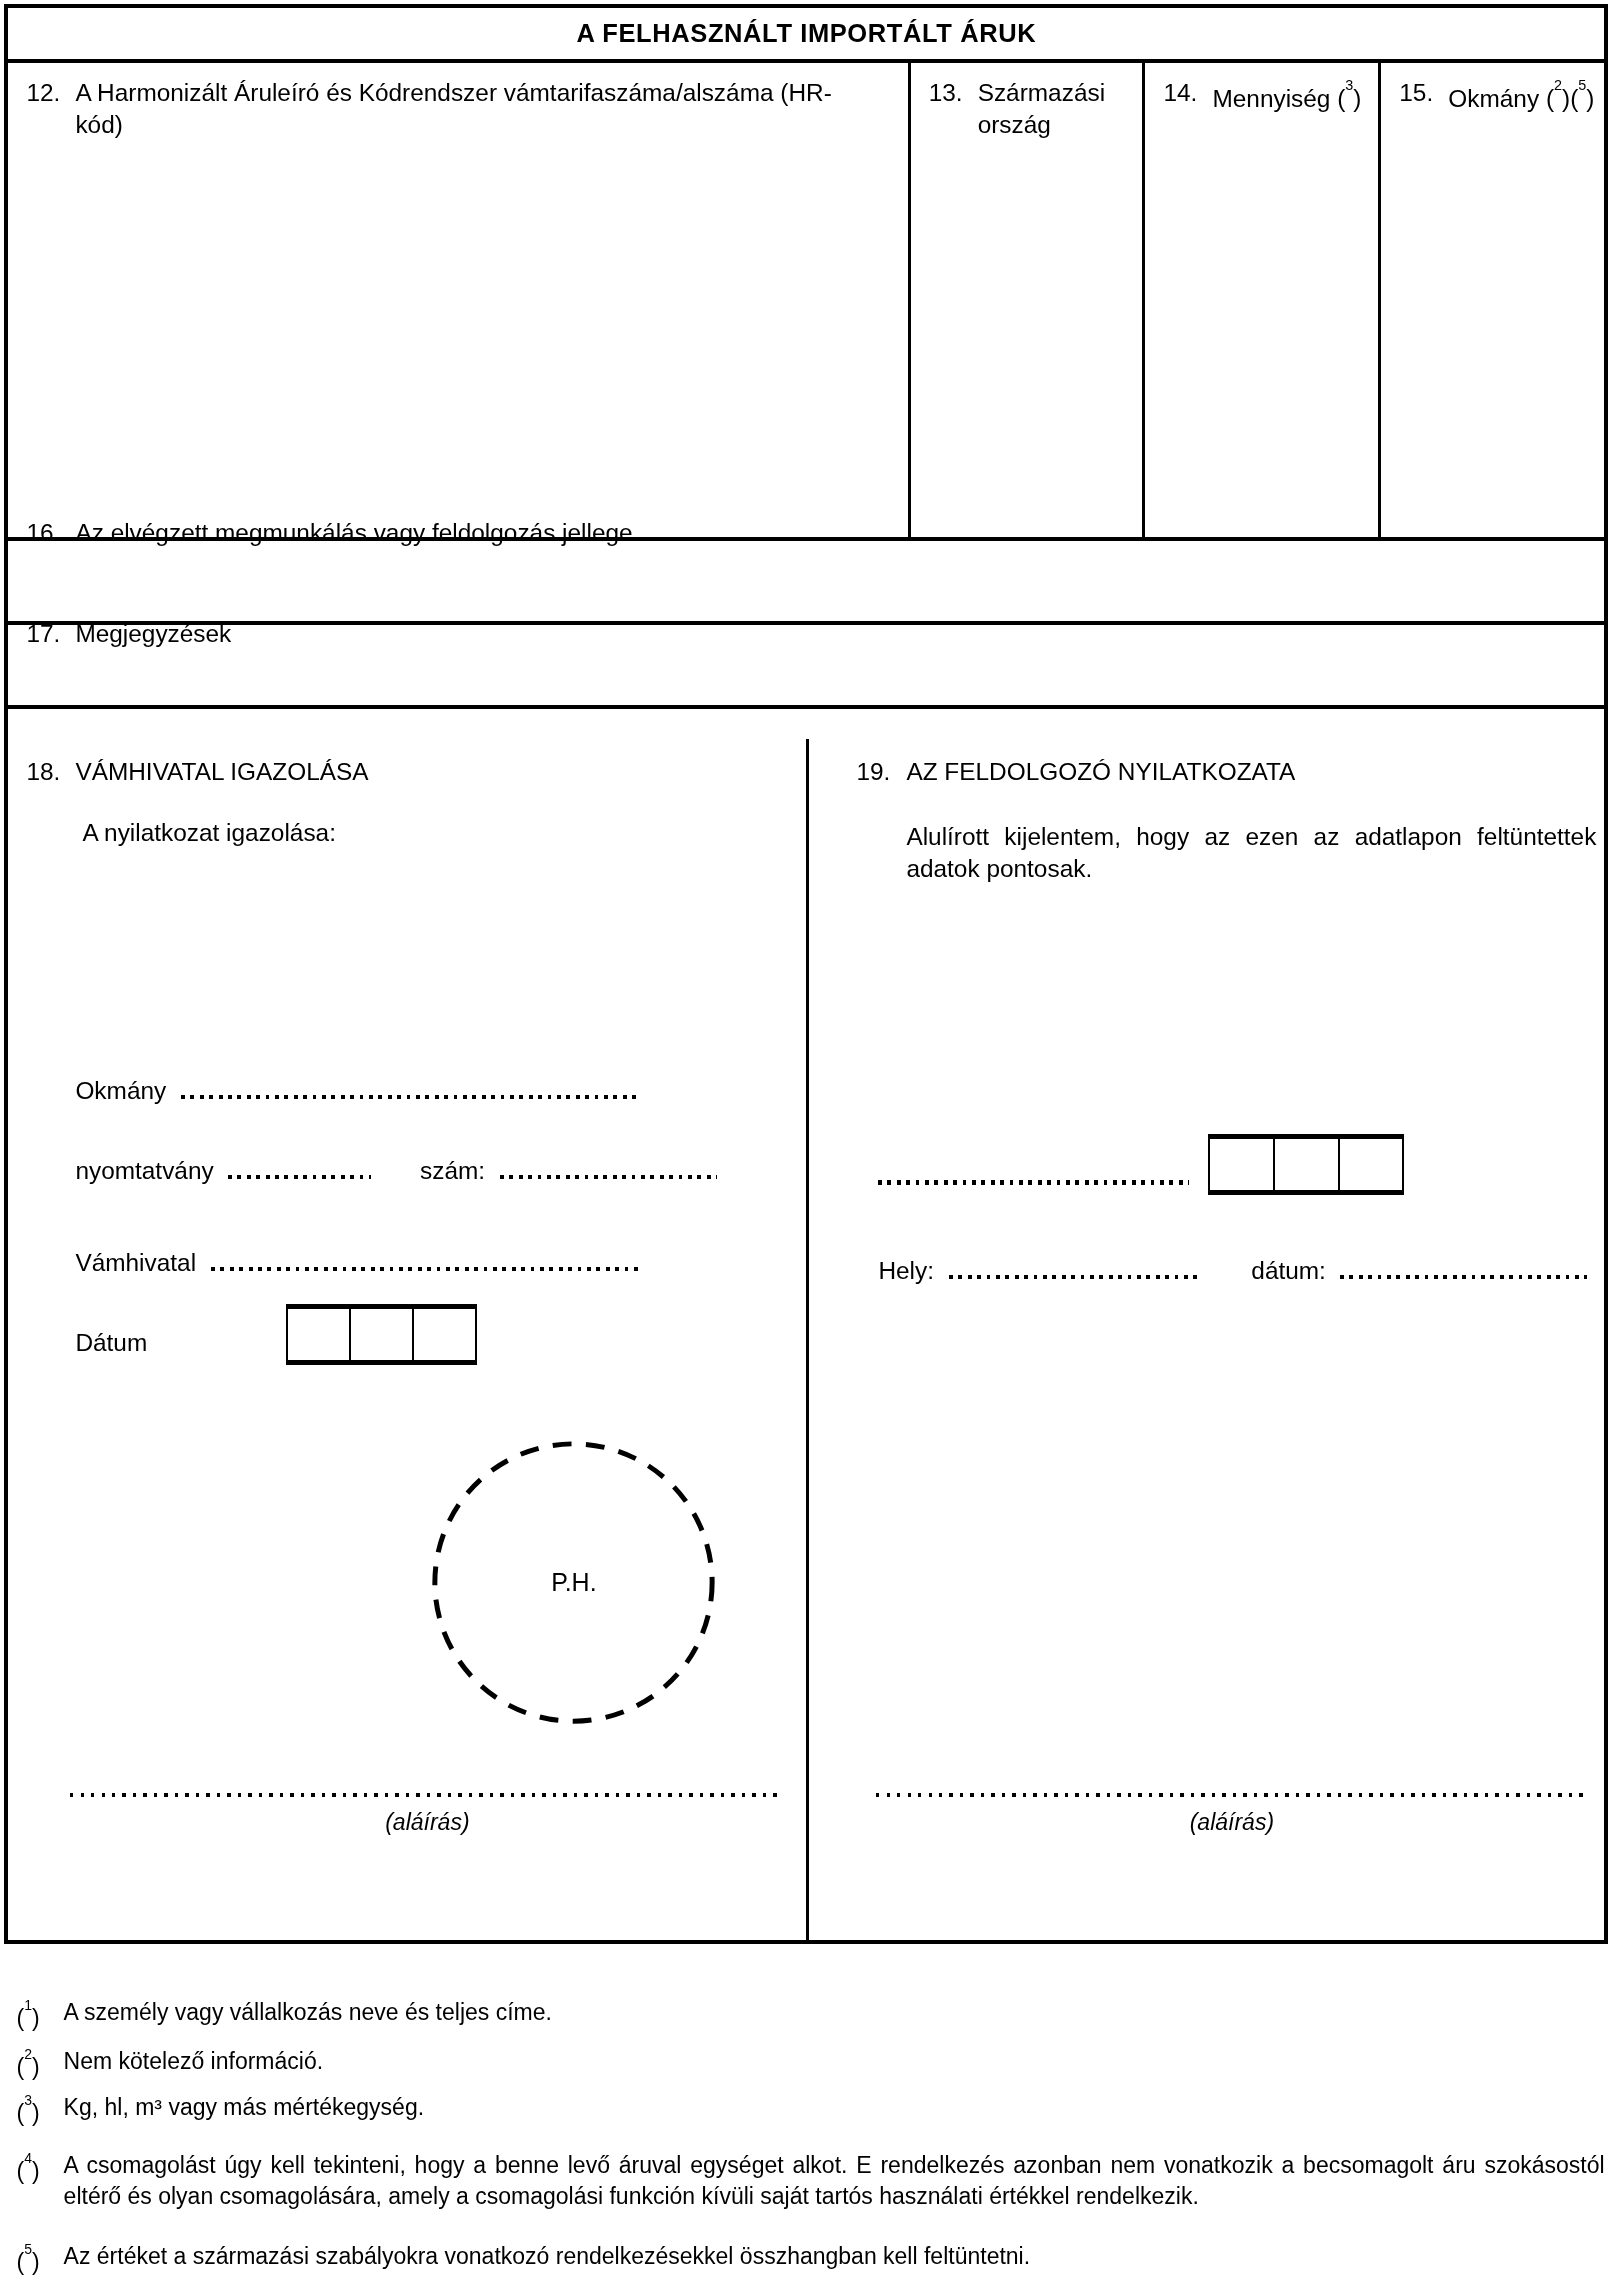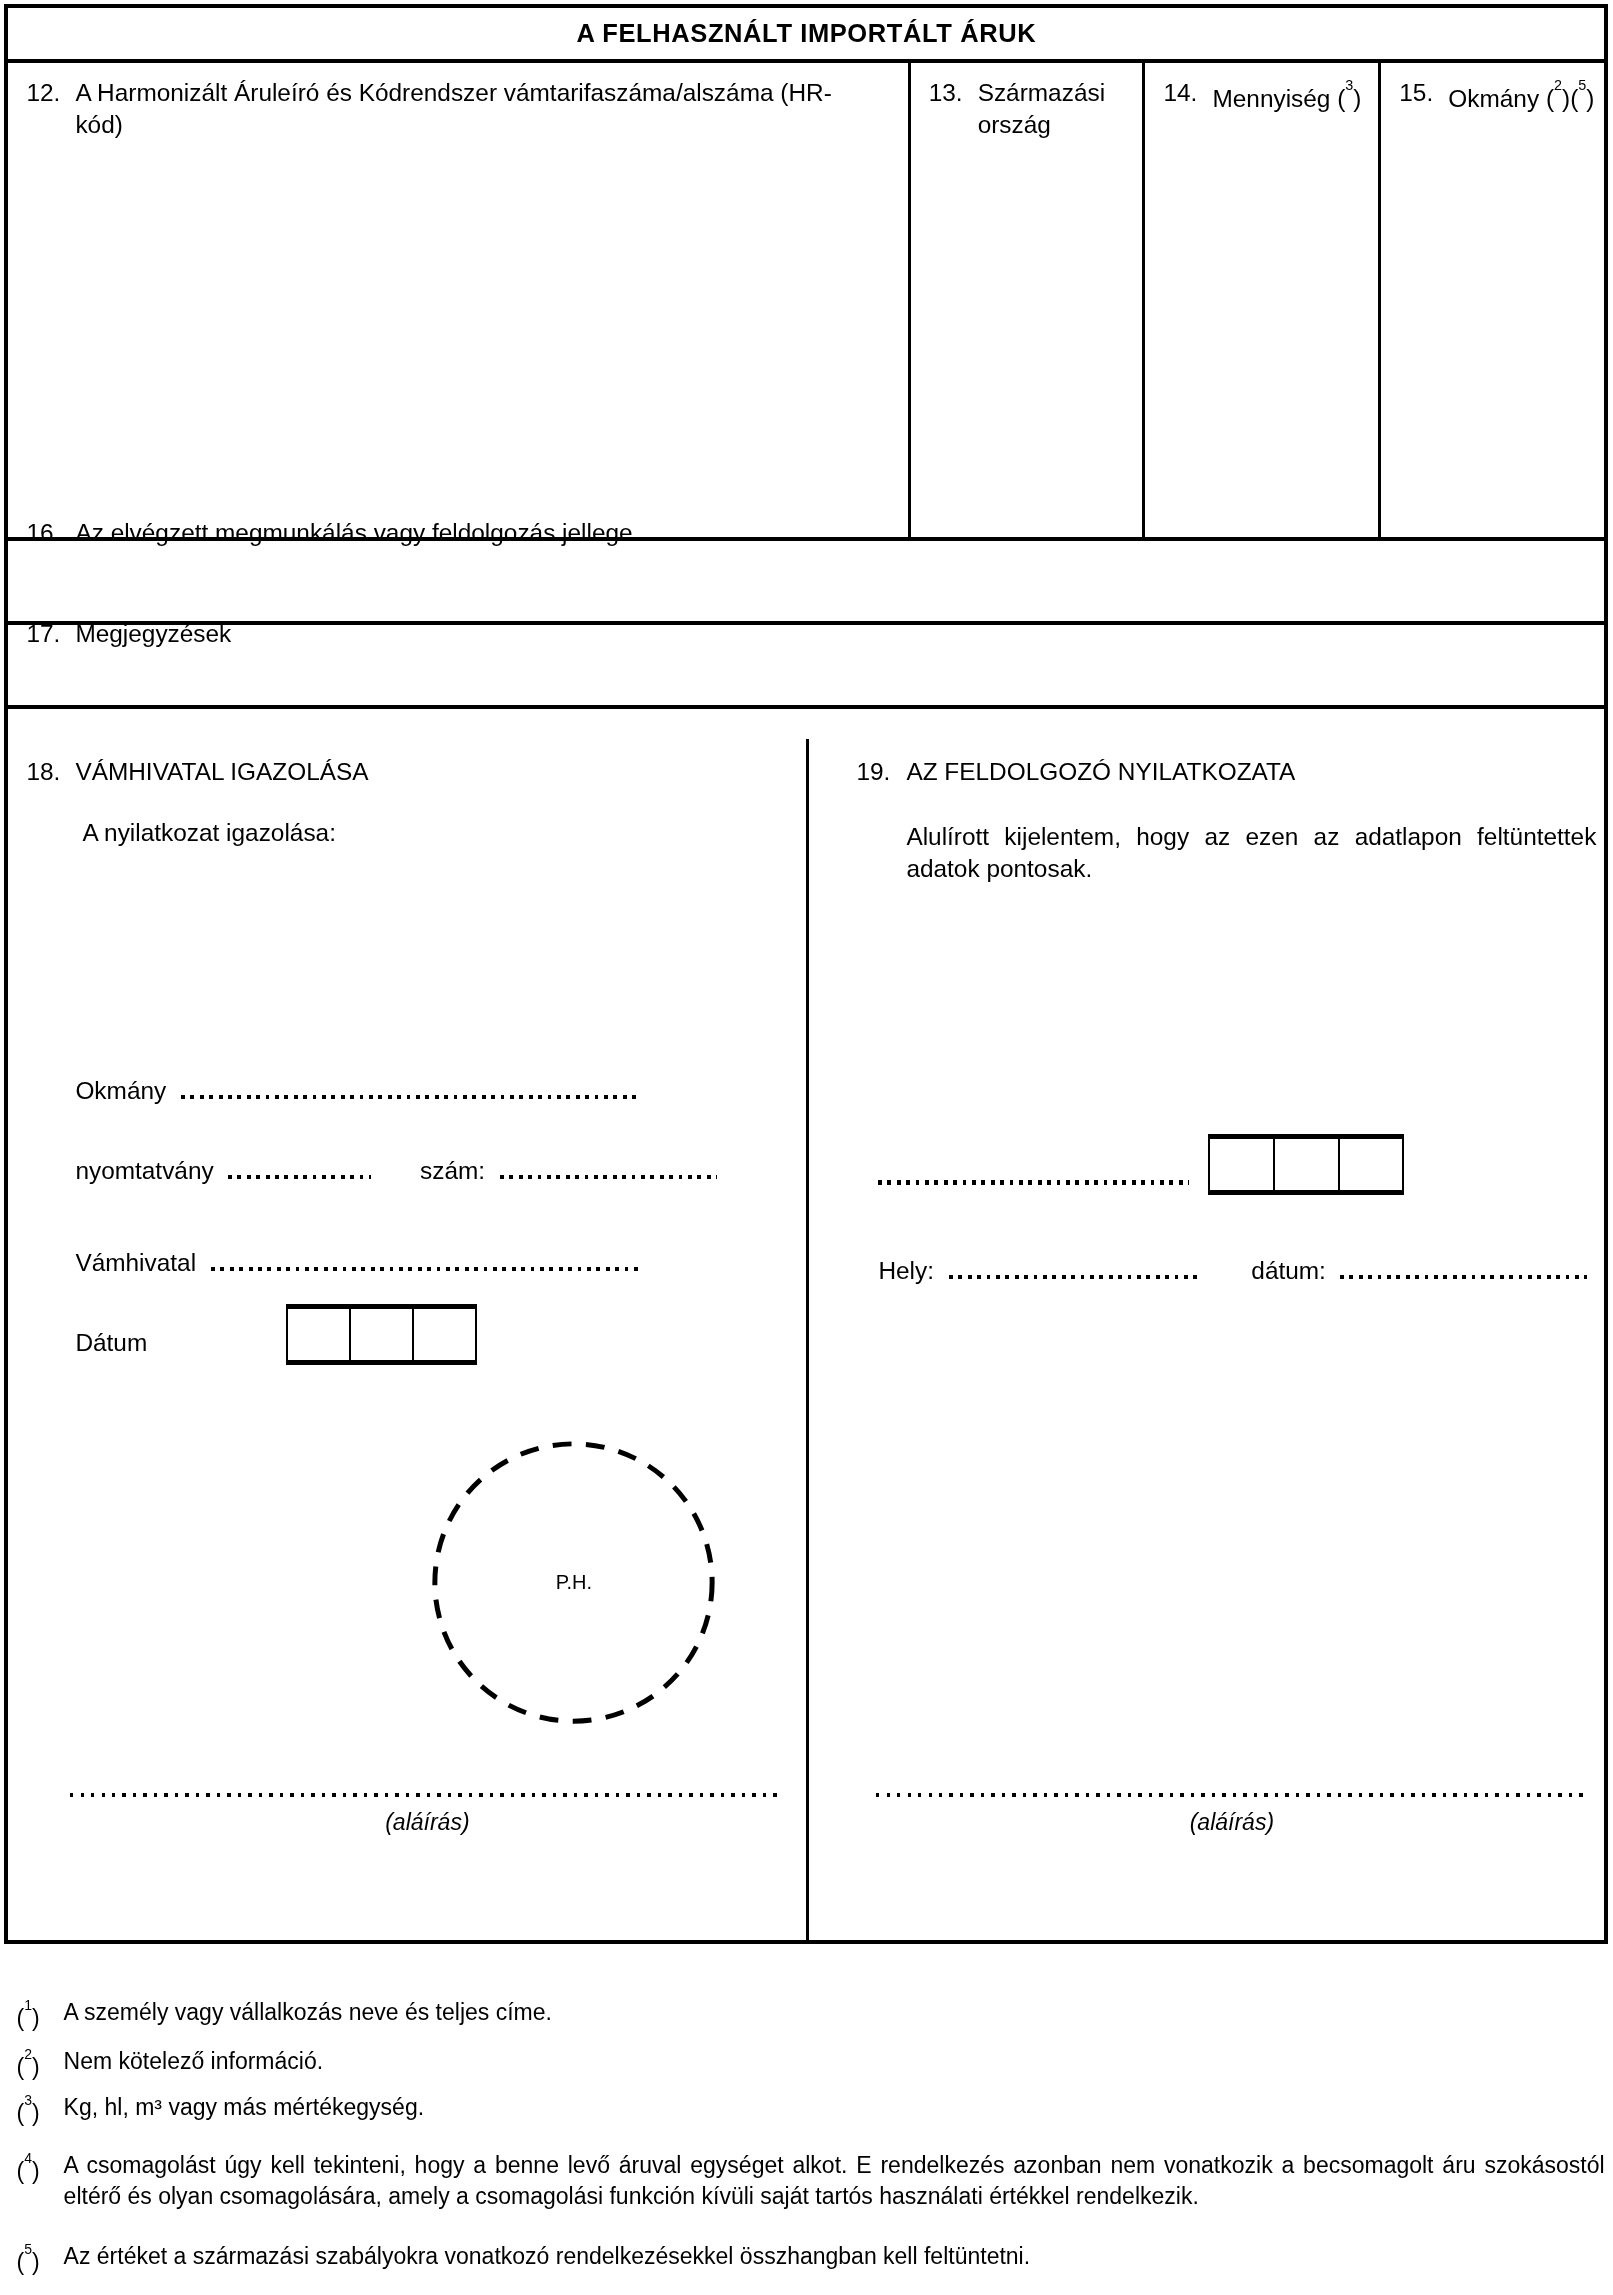--- a/index.html
+++ b/index.html
@@ -50,21 +50,21 @@
   .fieldrow { position:absolute; font-size:24.4px; line-height:32px; white-space:nowrap; }
 
   .dbox { position:absolute; display:flex;
           border:2.2px solid #000; border-top-width:5.5px; border-bottom-width:5.5px; }
   .dbox span { flex:1; }
   .dbox span + span { border-left:2.2px solid #000; }
 
   .stamp-wrap { position:absolute; }
   .stamp-wrap svg { display:block; }
   .stamp-label { position:absolute; inset:0; display:flex; align-items:center; justify-content:center;
-                 font-size:20px; }
+                 font-size:25px; }
 
   .sigline { position:absolute; height:3.9px;
              background:repeating-linear-gradient(90deg,#000 0 3.3px,transparent 3.3px 10.5px); }
   .sigcaption { position:absolute; font-size:23px; font-style:italic; text-align:center; }
 
   .just { display:block; text-align:justify; text-align-last:justify; }
 
   .footnote { position:absolute; left:16.6px; width:1588px; display:flex;
               font-size:23px; line-height:31px; }
   .footnote .fnmark { flex:none; width:47px; }

